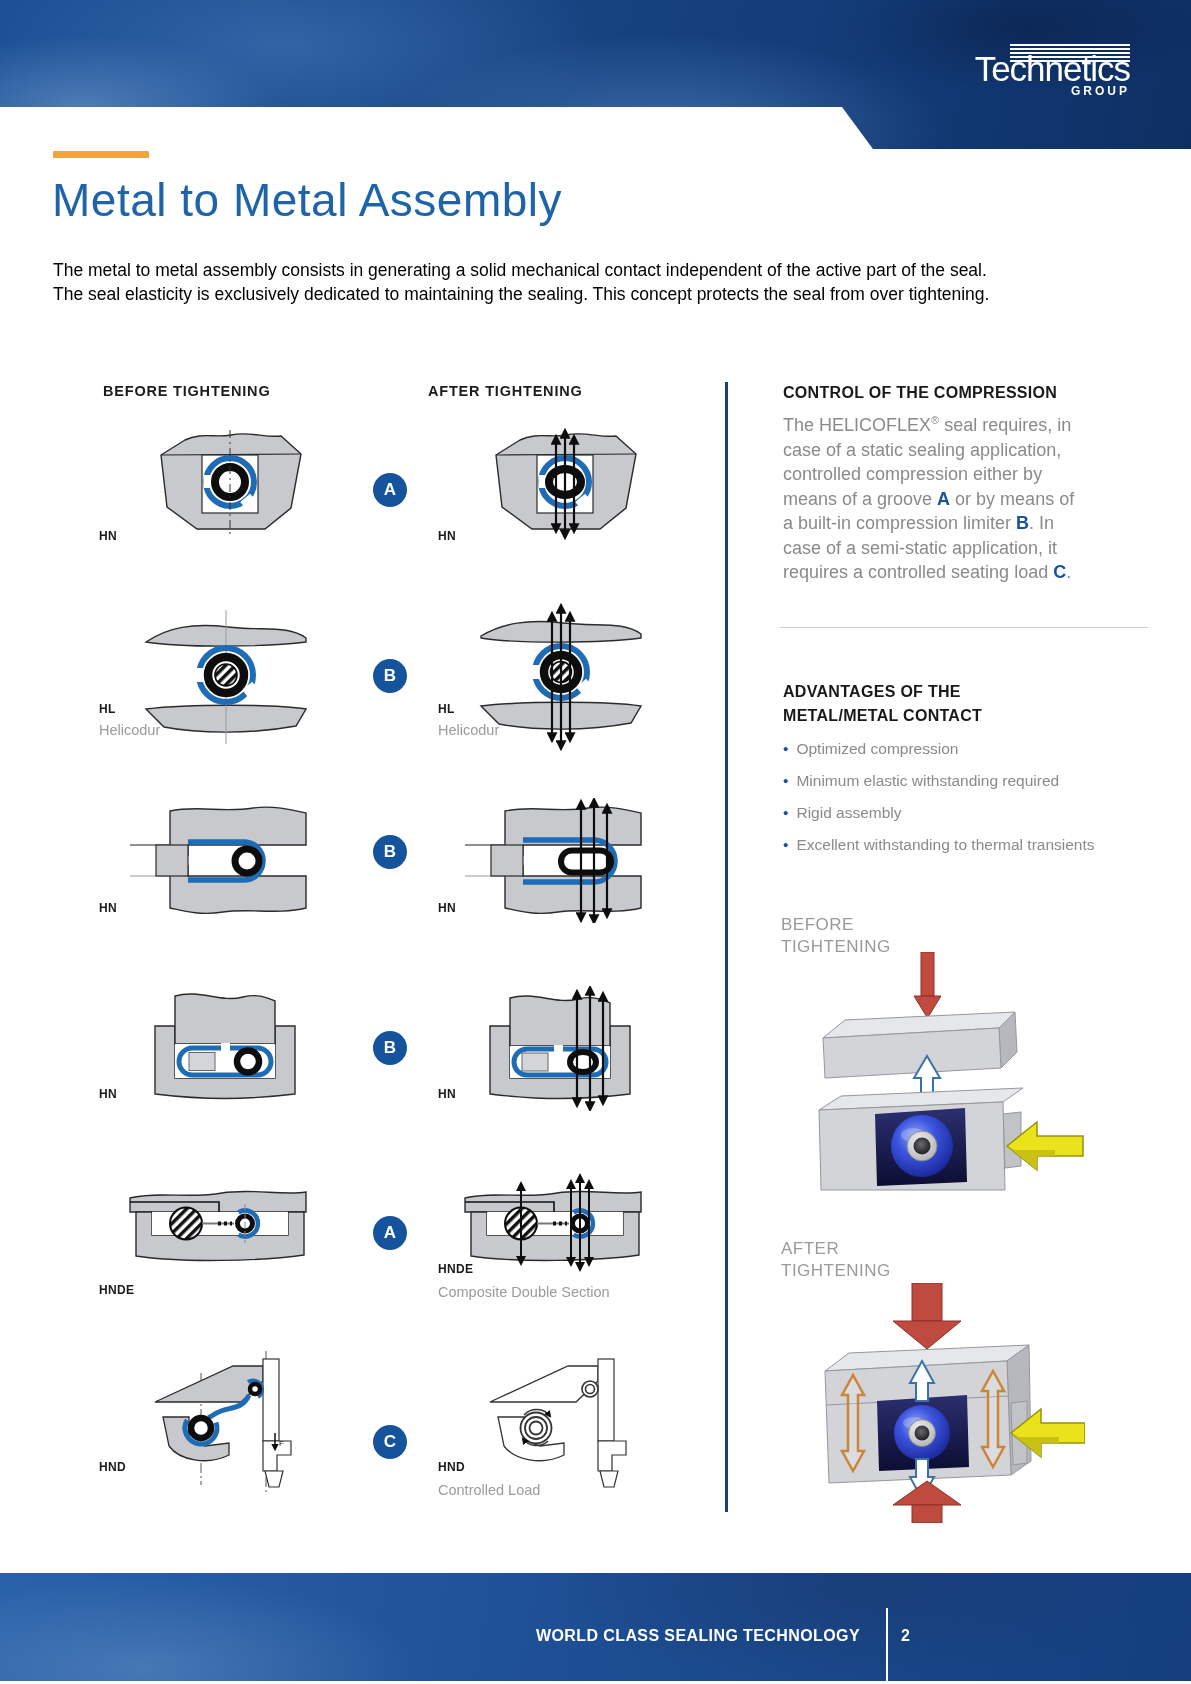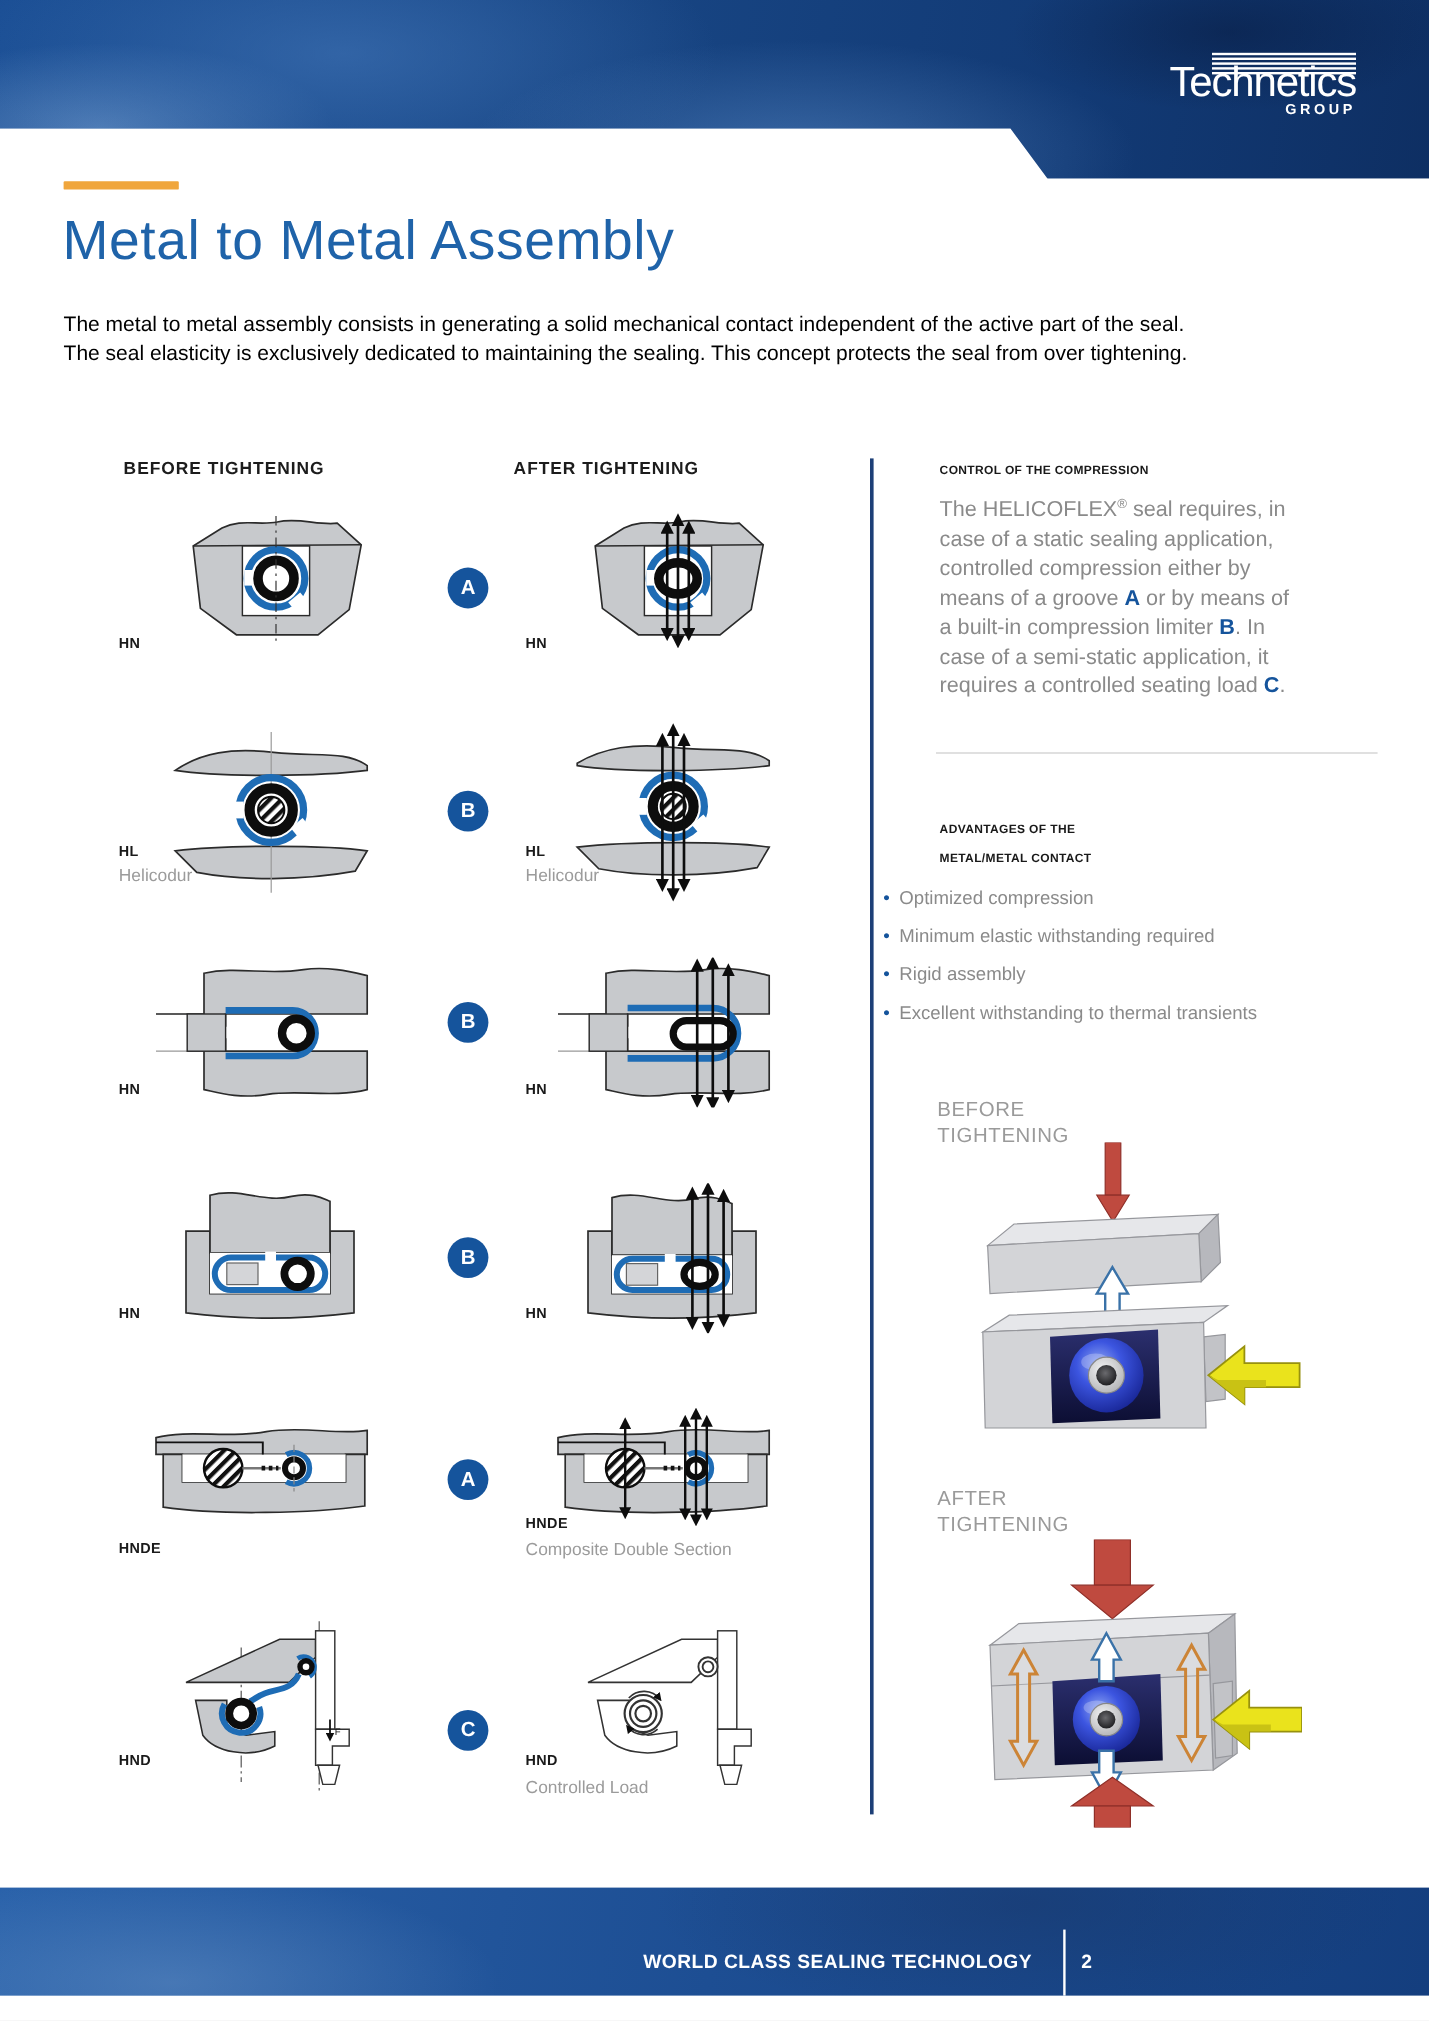--- a/index.html
+++ b/index.html
@@ -29,32 +29,32 @@
   .col-head{position:absolute;top:383px;width:250px;text-align:left;font-weight:bold;
             font-size:14.5px;letter-spacing:.8px;color:#1c1c1c}
   .badge{position:absolute;width:34px;height:34px;border-radius:50%;background:#15549c;color:#fff;
          font-weight:bold;font-size:17px;display:flex;align-items:center;justify-content:center}
   .lbl{position:absolute;font-size:12px;font-weight:bold;color:#1a1a1a;letter-spacing:.3px}
   .sub{position:absolute;font-size:14.5px;color:#9b9b9b}
   .dg{position:absolute}
   .vline{position:absolute;left:725px;top:382px;width:3px;height:1130px;background:#1d3f77}
 
   
-  .sb-h{position:absolute;left:783px;margin:0;font-size:10px;font-weight:bold;color:#191919;letter-spacing:.3px;line-height:24px}
+  .sb-h{position:absolute;left:783px;margin:0;font-size:16px;font-weight:bold;color:#191919;letter-spacing:.3px;line-height:24px}
   .ctl{position:absolute;left:783px;top:408px;width:300px;margin:0;font-size:18px;line-height:24.5px;color:#8a8a8a}
   .ctl b{color:#15549c}
   .ctl sup{font-size:11px}
   .hrline{position:absolute;left:780px;top:627px;width:368px;height:1px;background:#ccc}
-  .bullets{position:absolute;left:736px;top:740px;width:350px}
+  .bullets{position:absolute;left:783px;top:740px;width:350px}
   .bullet{margin-bottom:14px;font-size:15.5px;color:#8a8a8a}
   .bullet .dot{color:#15549c;margin-right:8px}
   .imglabel{position:absolute;left:781px;font-size:17px;color:#9a9a9a;line-height:22px;letter-spacing:.5px}
 
   
-  .footer{position:absolute;left:0;top:1573px;width:1191px;height:90px;
+  .footer{position:absolute;left:0;top:1573px;width:1191px;height:108px;
     background:
       radial-gradient(ellipse 420px 140px at 12% 88%, rgba(110,152,202,.45), transparent 65%),
       radial-gradient(ellipse 520px 160px at 72% 15%, rgba(25,55,105,.5), transparent 60%),
       linear-gradient(100deg,#2a62aa,#1d4e93 50%,#143e7e);}
   .f-tag{position:absolute;right:331px;top:54px;color:#fff;font-weight:bold;font-size:16px;letter-spacing:.4px}
   .f-div{position:absolute;left:886px;top:35px;bottom:0;width:2px;background:#fff}
   .f-num{position:absolute;left:901px;top:54px;color:#fff;font-weight:bold;font-size:16px}
 </style>
 </head>
 <body>

